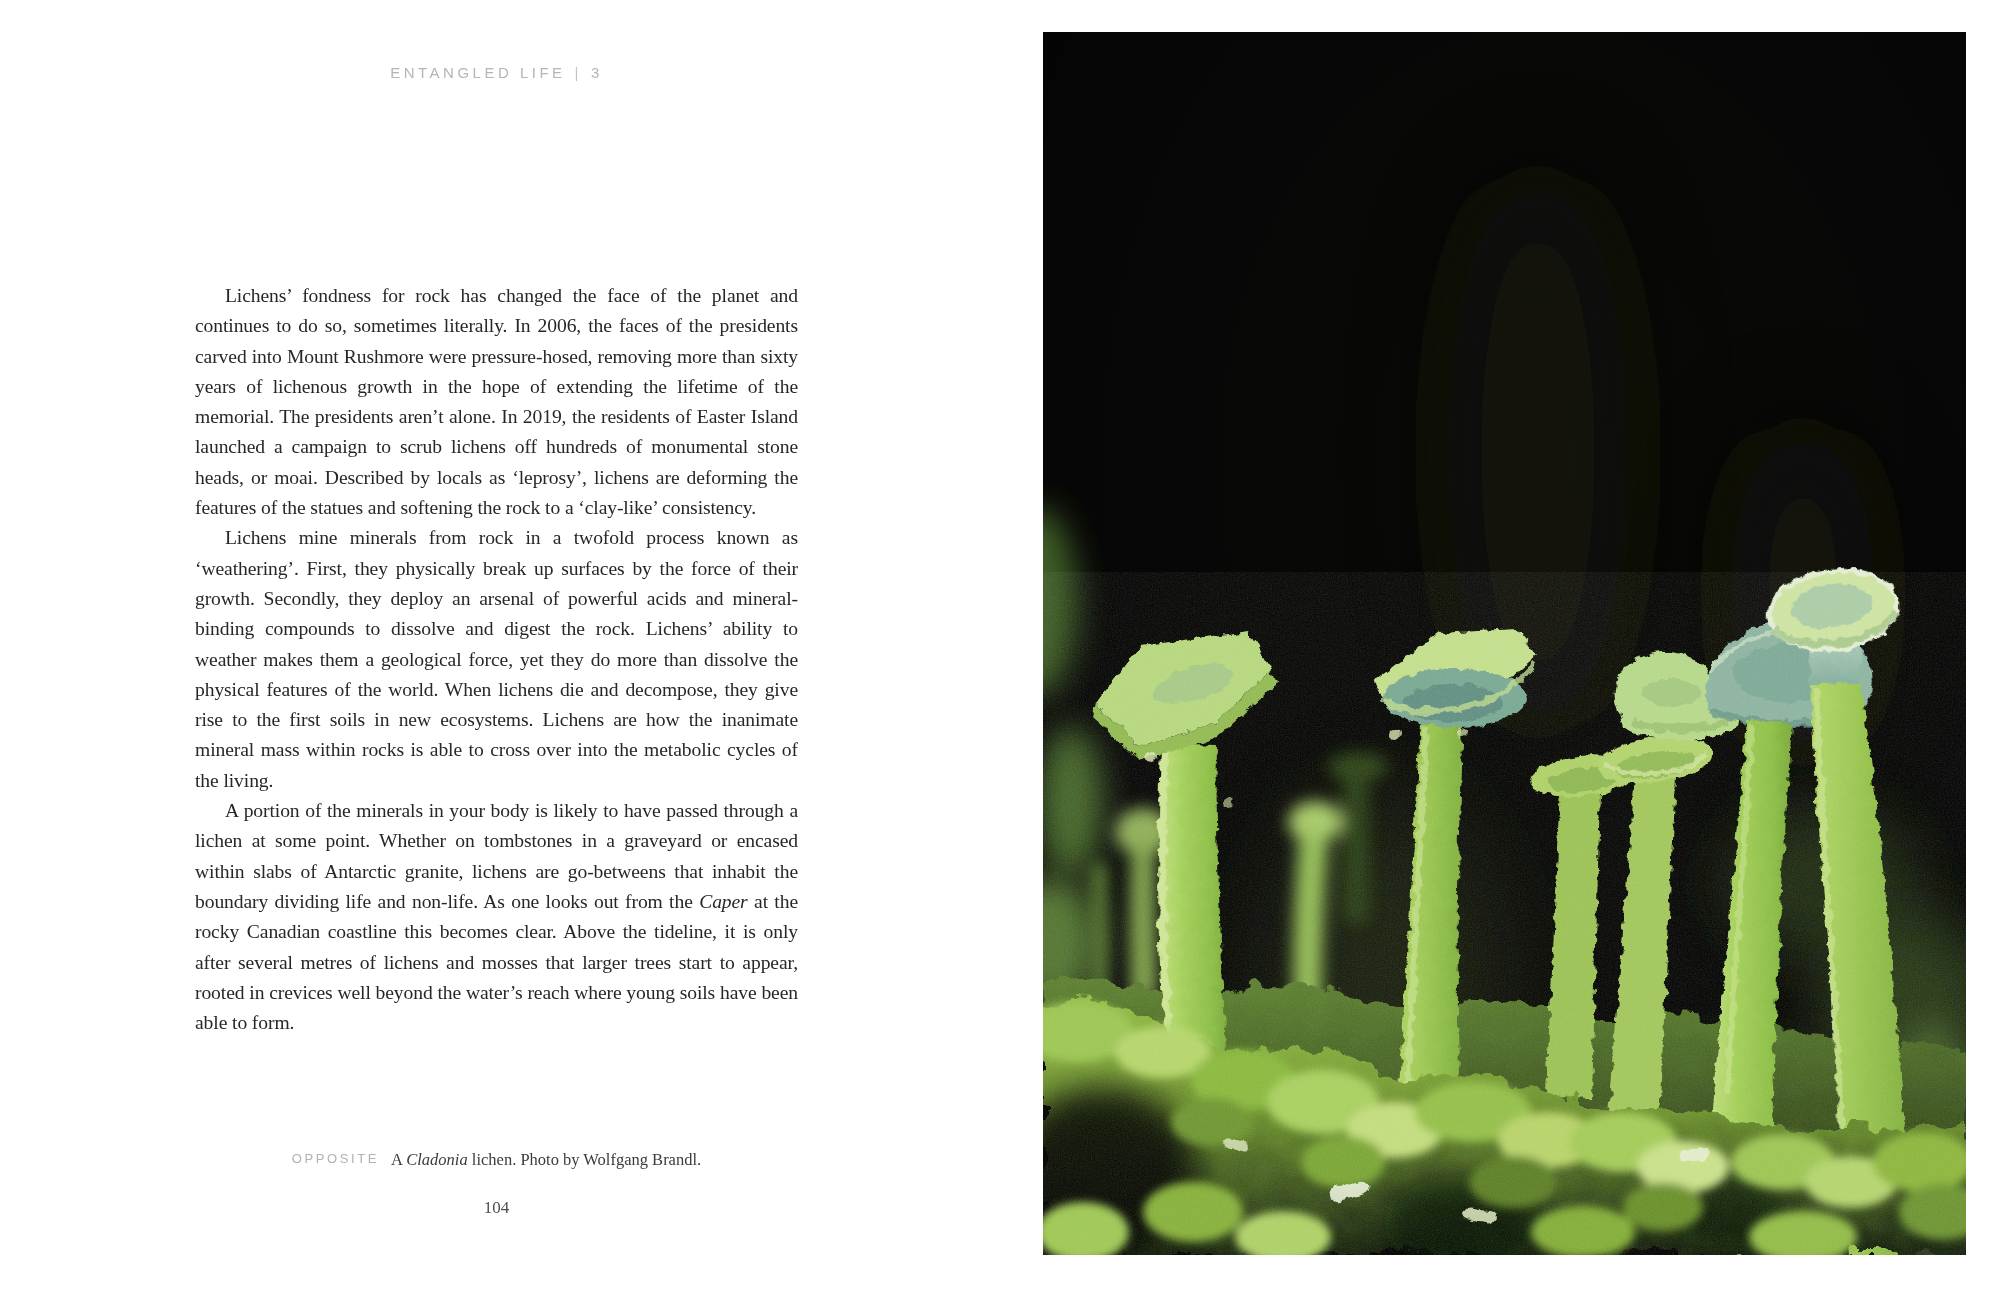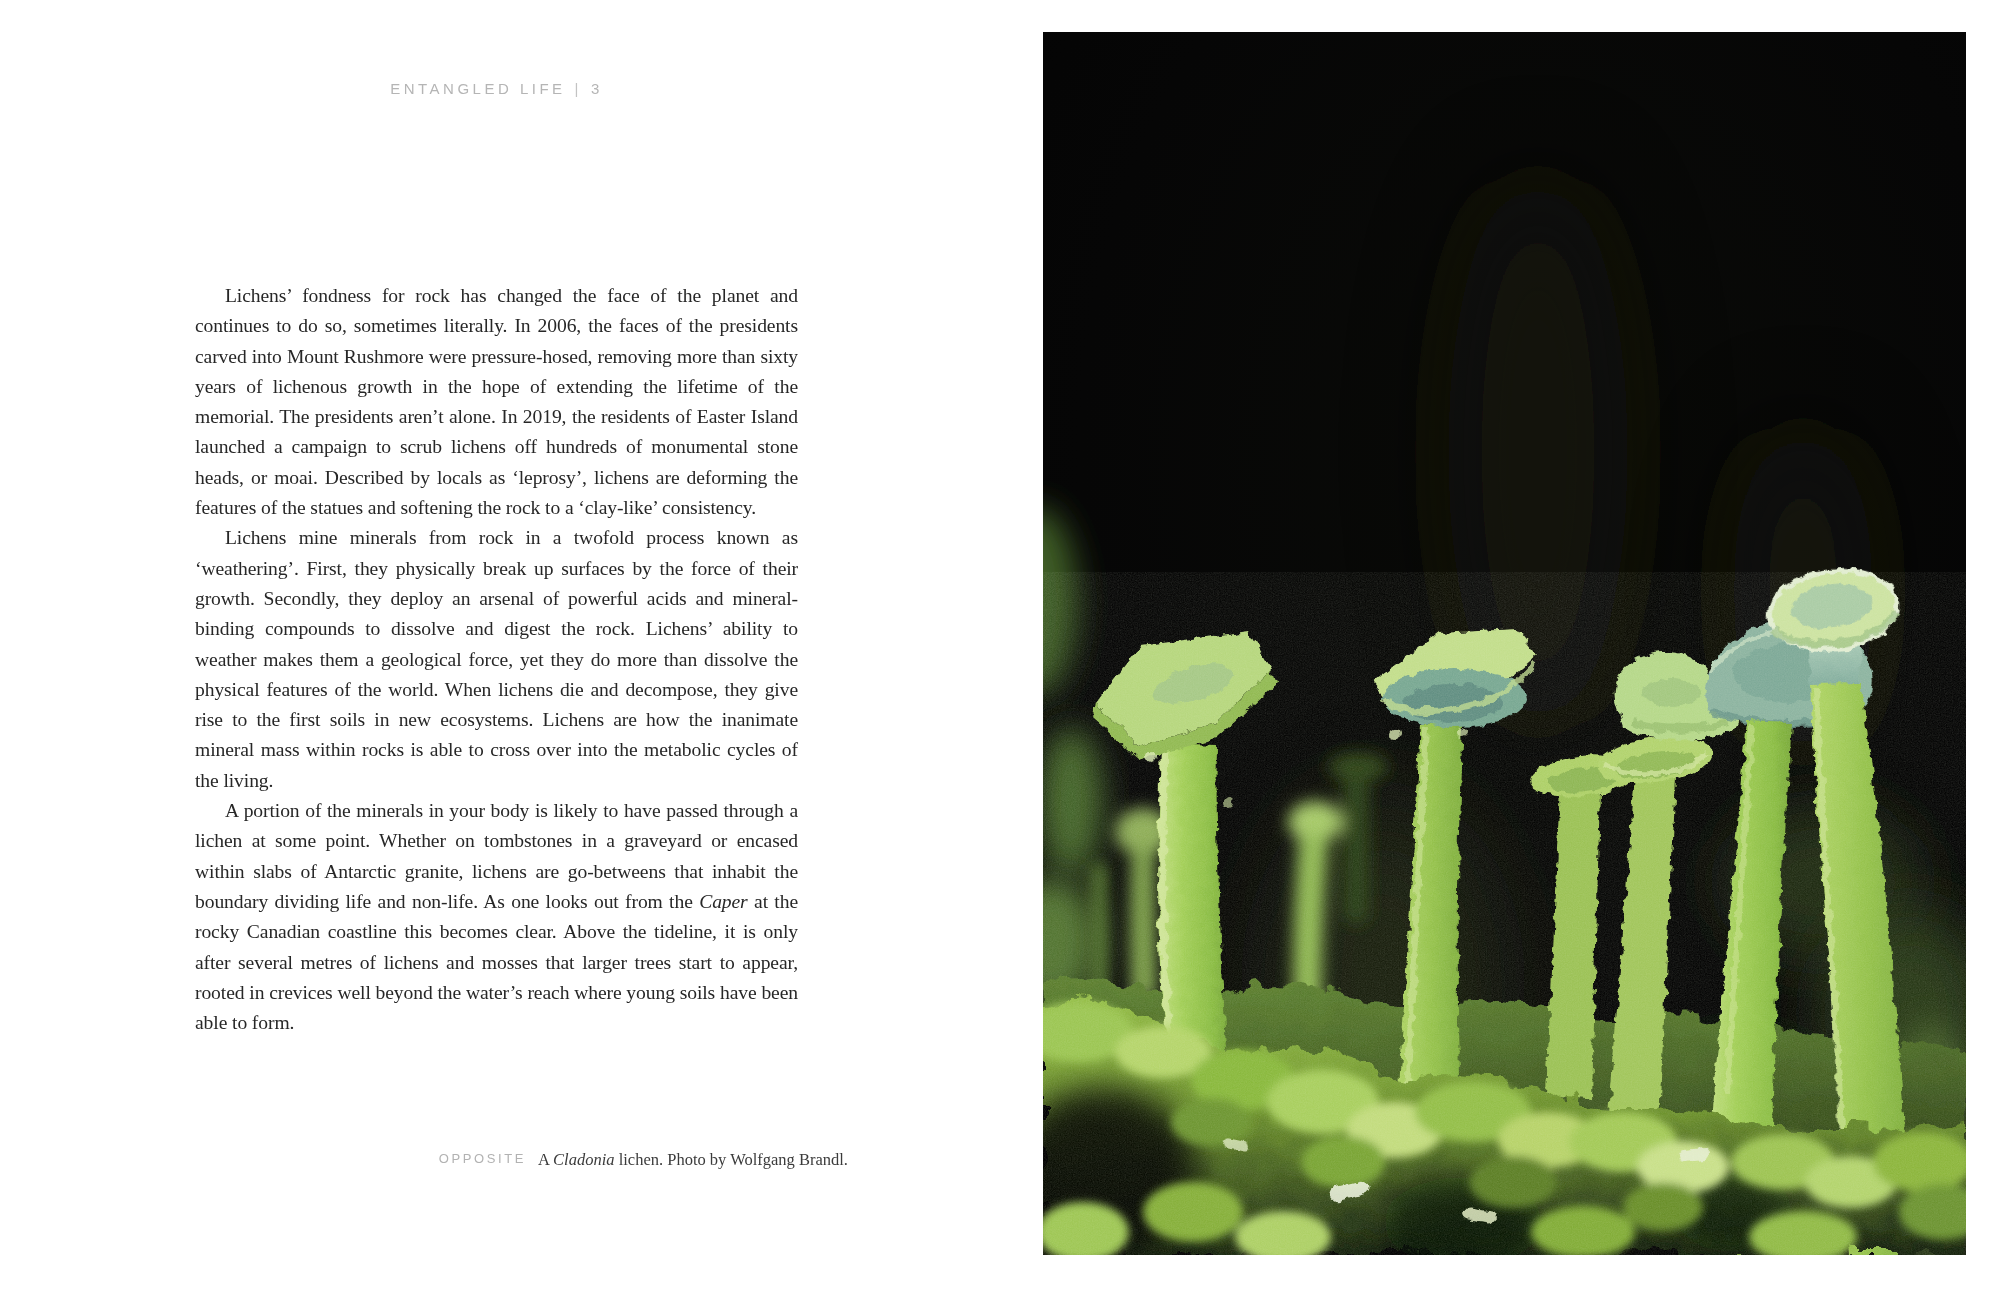--- a/index.html
+++ b/index.html
@@ -2,32 +2,32 @@
 <html><head>
 <meta charset="utf-8">
 <style>
   html,body{margin:0;padding:0;}
   body{
     width:2000px;height:1290px;background:#ffffff;overflow:hidden;
     font-family:"Liberation Serif", serif;position:relative;
   }
   .left-page{position:absolute;left:0;top:0;width:1000px;height:1290px;}
   .running-head{
-    position:absolute;left:195px;top:80px;width:603px;text-align:center;
+    position:absolute;left:195px;top:64px;width:603px;text-align:center;
     font-family:"Liberation Sans", sans-serif;font-size:15px;letter-spacing:3.5px;
     color:#b5b5b5;font-weight:400;white-space:nowrap;
   }
   .running-head .sep{margin:0 9px;color:#c3c3c3;}
   .text-block{position:absolute;left:195px;top:249px;width:603px;margin-top:32px;}
   .text-block p{
     margin:0;text-align:justify;text-indent:30px;
     font-size:19.6px;line-height:30.3px;color:#272727;letter-spacing:-0.1px;
   }
   .caption{
-    position:absolute;left:145px;top:1150px;width:703px;text-align:right;white-space:nowrap;
+    position:absolute;left:145px;top:1150px;width:703px;text-align:center;white-space:nowrap;
   }
   .caption .caption-label{
     font-family:"Liberation Sans", sans-serif;font-size:13px;letter-spacing:2.6px;
     color:#b2b2b2;margin-right:12px;vertical-align:2px;
   }
   .caption .caption-text{font-size:16.5px;color:#3b3b3b;}
   .folio{
     position:absolute;left:195px;top:1198px;width:603px;text-align:center;
     font-size:17px;color:#4f4f4f;
   }
@@ -45,20 +45,21 @@
   <main class="text-block" id="paragraphs">
       <p><span>Lichens’ fondness for rock has changed the face of the planet and continues to do so, sometimes literally. In 2006, the faces of the presidents carved into Mount Rushmore were pressure-hosed, removing more than sixty years of lichenous growth in the hope of extending the lifetime of the memorial. The presidents aren’t alone. In 2019, the residents of Easter Island launched a campaign to scrub lichens off hundreds of monumental stone heads, or moai. Described by locals as ‘leprosy’, lichens are deforming the features of the statues and softening the rock to a ‘clay-like’ consistency.</span></p>
       <p><span>Lichens mine minerals from rock in a twofold process known as ‘weathering’. First, they physically break up surfaces by the force of their growth. Secondly, they deploy an arsenal of powerful acids and mineral-binding compounds to dissolve and digest the rock. Lichens’ ability to weather makes them a geological force, yet they do more than dissolve the physical features of the world. When lichens die and decompose, they give rise to the first soils in new ecosystems. Lichens are how the inanimate mineral mass within rocks is able to cross over into the metabolic cycles of the living.</span></p>
       <p><span>A portion of the minerals in your body is likely to have passed through a lichen at some point. Whether on tombstones in a graveyard or encased within slabs of Antarctic granite, lichens are go-betweens that inhabit the boundary dividing life and non-life. As one looks out from the </span><i>Caper</i><span> at the rocky Canadian coastline this becomes clear. Above the tideline, it is only after several metres of lichens and mosses that larger trees start to appear, rooted in crevices well beyond the water’s reach where young soils have been able to form.</span></p>
     </main>
 
   <div class="caption">
     <span class="caption-label">OPPOSITE</span><span class="caption-text" id="caption-text"><span>A </span><i>Cladonia</i><span> lichen. Photo by Wolfgang Brandl.</span></span>
   </div>
 
+  <div class="folio">104</div>
 </div>
 
 <figure class="right-page">
 <svg viewBox="0 0 923 1223" xmlns="http://www.w3.org/2000/svg" role="img" aria-label="Macro photograph of green Cladonia trumpet lichens: granular pale-green stalks topped with flat trumpet cups, some teal-tinted, rising from a lumpy mossy lichen thallus against a black background">
   <defs>
     <radialGradient id="bgGrad" cx="55%" cy="35%" r="85%">
       <stop offset="0%" stop-color="#0a0b08"></stop>
           <stop offset="60%" stop-color="#060606"></stop>
           <stop offset="100%" stop-color="#030303"></stop>
     </radialGradient>

